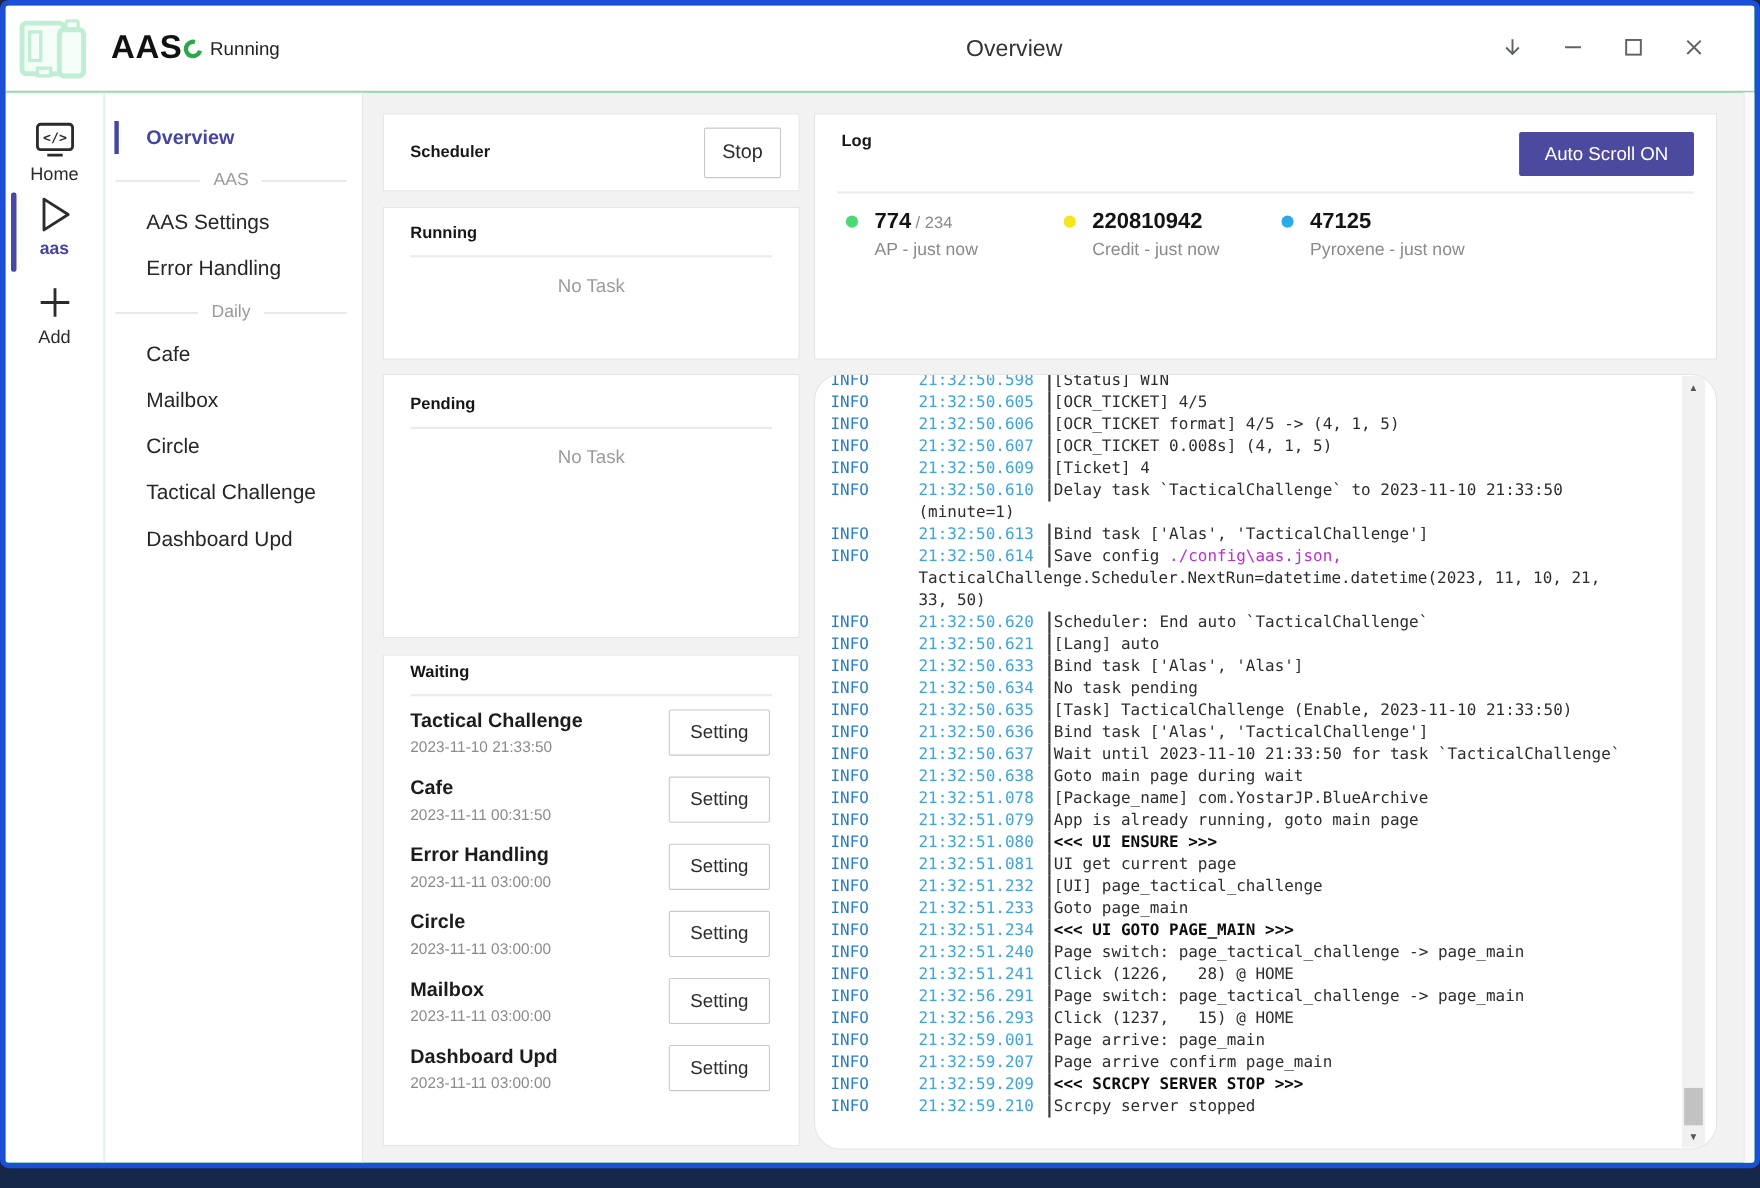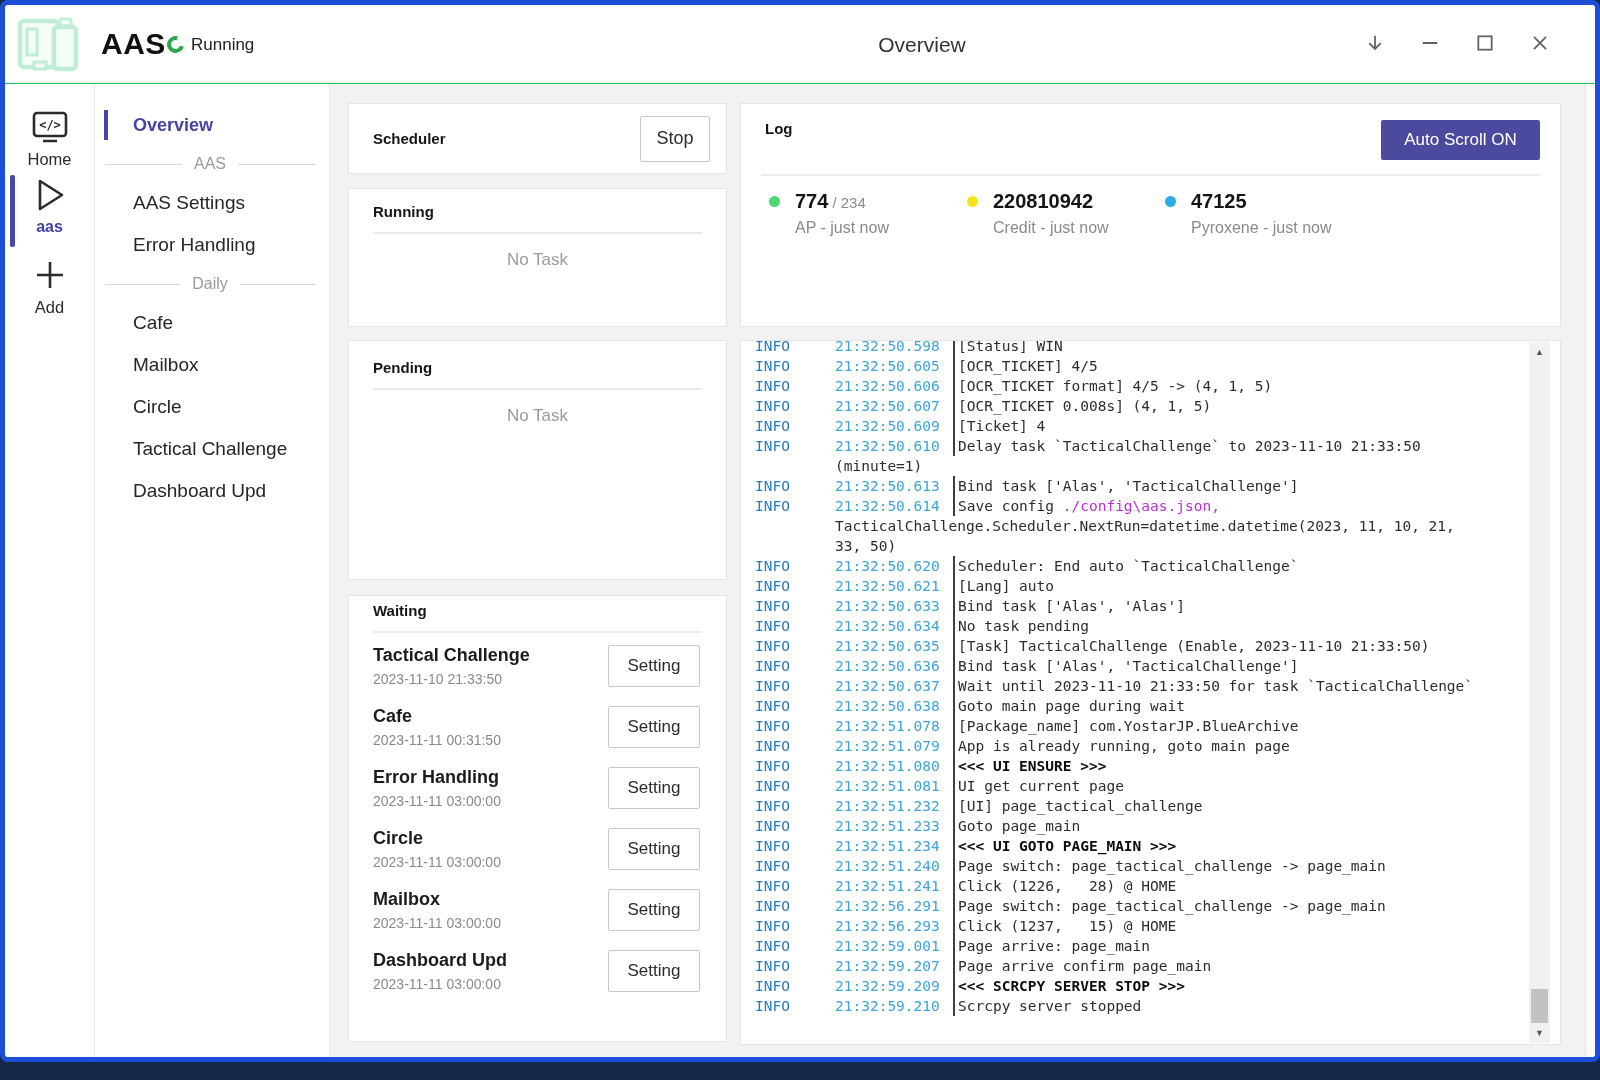--- a/index.html
+++ b/index.html
@@ -68,21 +68,21 @@
   .autoscroll-btn { position:absolute; right:20px; top:16px; width:159px; height:40px; background:#4c4a9f;
                     border:none; border-radius:2px; color:#fff; font-size:17px; font-family:"Liberation Sans", sans-serif; cursor:pointer; }
   .log-divider { position:absolute; top:70px; left:20px; right:20px; height:2px; background:#ececec; }
   .stats { position:absolute; top:86px; left:28px; display:flex; }
   .stat { width:198px; display:grid; grid-template-columns:26px auto; row-gap:6px; align-items:center; }
   .dot { width:11px; height:11px; border-radius:50%; }
   .stat-value { font-size:20px; font-weight:700; color:#141414; white-space:nowrap; }
   .stat-suffix { font-size:15px; color:#8a8a8a; font-weight:400; margin-left:4px; }
   .stat-label { grid-column:2; font-size:16px; color:#8a8a8a; white-space:nowrap; }
 
-  .log-out { left:410px; top:256px; width:821px; height:705px; overflow:hidden; }
+  .log-out { left:410px; top:256px; width:821px; height:705px; overflow:hidden;border-radius:24px; }
   .log-lines { position:absolute; top:-5px; left:14px; right:36px;
                font-family:"DejaVu Sans Mono","Liberation Mono",monospace; font-size:14.5px; line-height:20px; }
   .log-line { display:flex; }
   .lc-level { flex:0 0 80px; color:#2b7cc2; }
   .lc-time  { flex:0 0 118px; color:#3da4da; }
   .lc-sep   { flex:0 0 2px; background:#3f3f3f; align-self:stretch; }
   .lc-spacer{ flex:0 0 80px; }
   .lc-msg   { padding-left:3px; color:#2d2d2d; white-space:pre; }
   .lc-msg.cont { padding-left:0; }
   .lc-msg.bold { font-weight:bold; color:#0d0d0d; }

